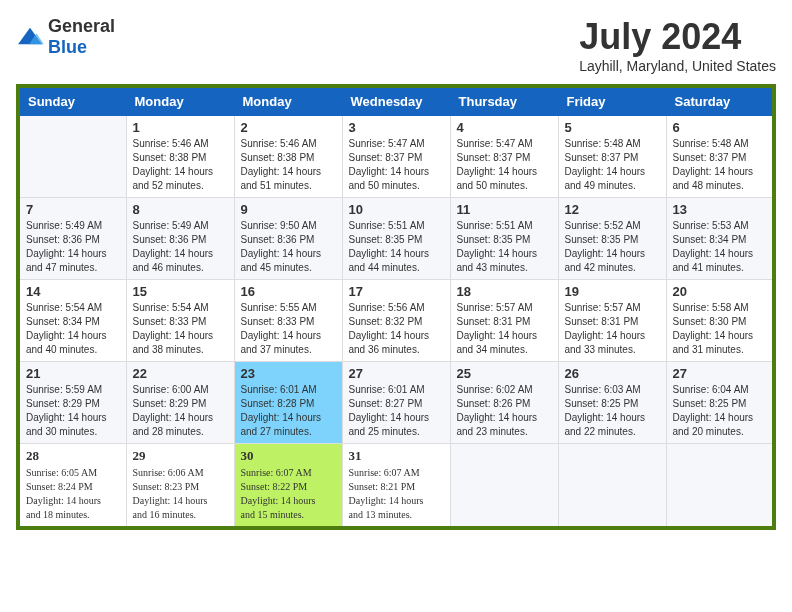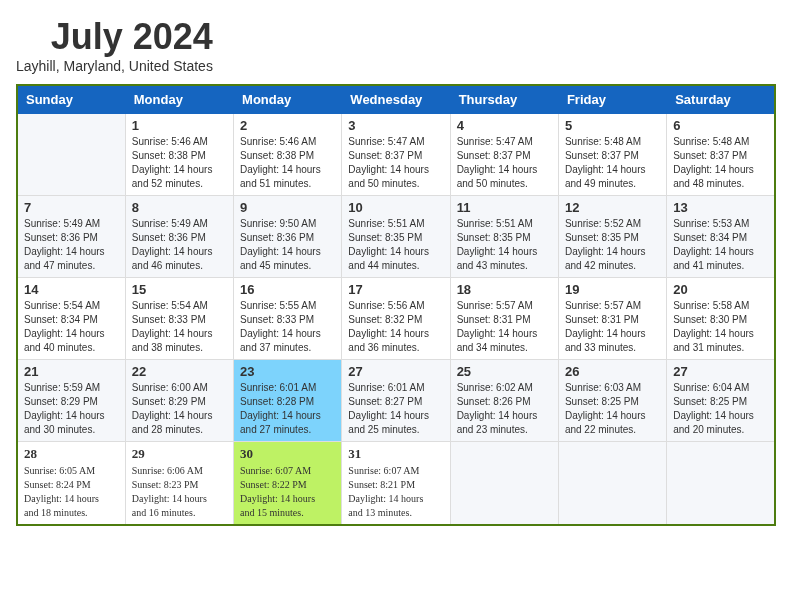--- a/index.html
+++ b/index.html
@@ -19,35 +19,34 @@
     .logo {
       display: flex;
       align-items: center;
       gap: 4px;
     }
     .logo-icon {
       width: 28px;
       height: 22px;
     }
     .title-area {
-      text-align: right;
     }
     .month-year {
       font-size: 36px;
       font-weight: bold;
       color: #333;
     }
     .location {
       font-size: 14px;
       color: #333;
     }
     .calendar {
       width: 100%;
       border-collapse: collapse;
-      border: 2px solid #4d7c0f;
+      border: 4px solid #4d7c0f;
     }
     .calendar th {
       background-color: #1565c0;
       color: #fff;
       text-align: left;
       padding: 6px 8px;
       font-size: 13px;
       border: 1px solid #1565c0;
     }
     .calendar td {
@@ -79,20 +78,30 @@
       background-color: #fff;
     }
     .calendar thead tr th {
       background-color: #1565c0 !important;
     }
   </style>
 </head>
 <body>
 
 <div class="header-area">
+  <div class="logo">
+    <svg class="logo-icon" viewBox="0 0 30 24" xmlns="http://www.w3.org/2000/svg">
+      <polygon points="15,2 28,20 2,20" fill="#1565c0"></polygon>
+      <polygon points="22,8 30,20 14,20" fill="#42a5f5" opacity="0.7"></polygon>
+    </svg>
+    <div>
+      <span style="font-size:18px;font-weight:bold;color:#333;">General</span><br>
+      <span style="font-size:18px;font-weight:bold;color:#1565c0;">Blue</span>
+    </div>
+  </div>
   <div class="title-area">
     <div class="month-year">July 2024</div>
     <div class="location">Layhill, Maryland, United States</div>
   </div>
 </div>
 
 <table class="calendar">
   <thead>
     <tr>
     <th>Sunday</th>

